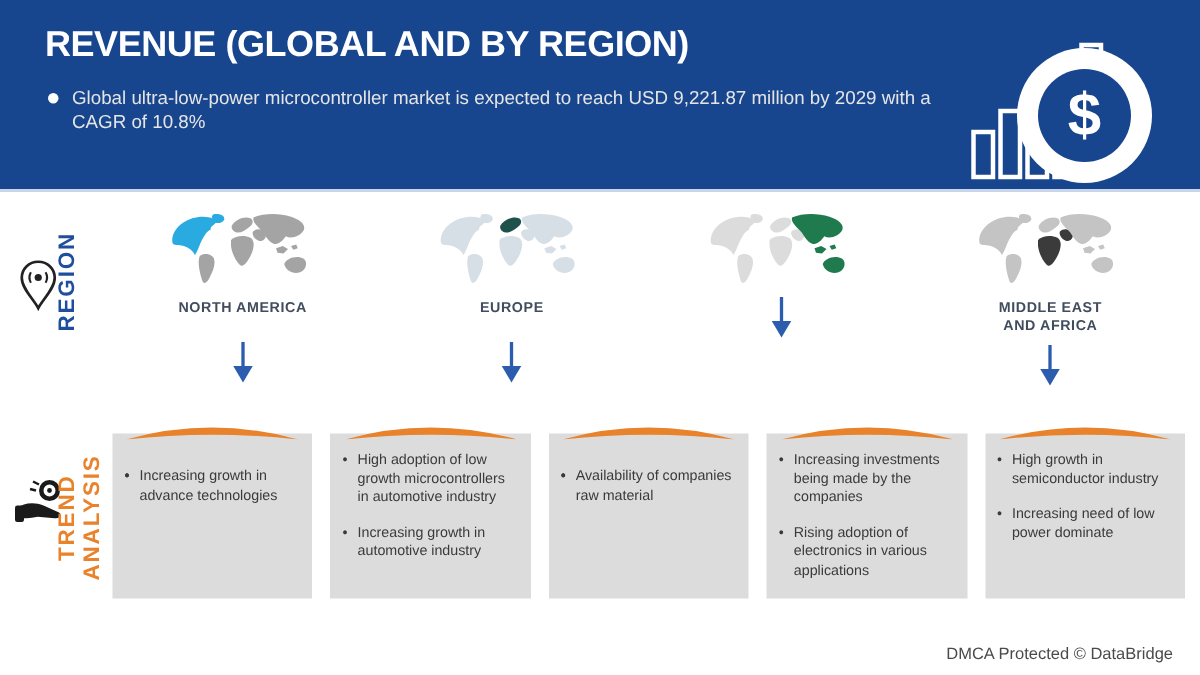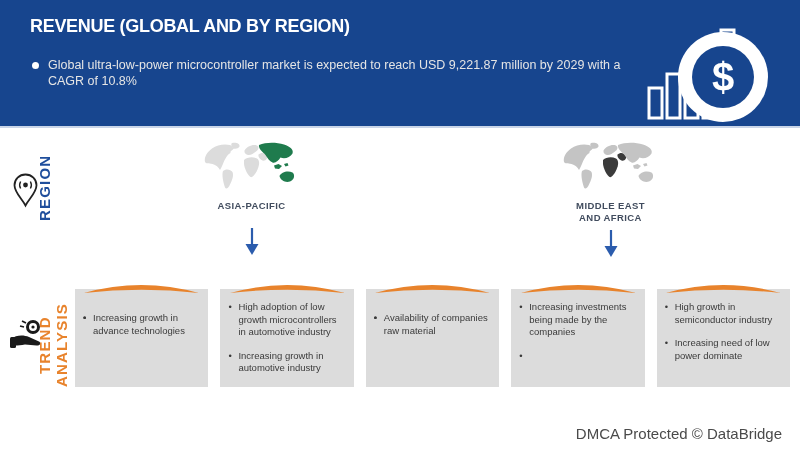--- a/index.html
+++ b/index.html
@@ -9,21 +9,21 @@
     overflow:hidden; margin:0 auto;
   }
 
   
   .header {
     position:absolute; left:0; top:0; width:800px; height:128px;
     background:#17458E; border-bottom:2px solid #C9D5E8;
   }
   .title {
     position:absolute; left:30px; top:16px; color:#ffffff;
-    font-size:18px; font-weight:800; letter-spacing:-0.3px; white-space:nowrap;
+    font-size:24px; font-weight:800; letter-spacing:-0.3px; white-space:nowrap;
   }
   .header-bullets {
     position:absolute; left:32px; top:58px; width:612px; list-style:none;
     color:#e5e5e5; font-size:12.5px; line-height:15.5px;
   }
   .header-bullets li { position:relative; padding-left:16px; margin-bottom:2px; }
   .header-bullets li .dot {
     position:absolute; left:0; top:4px; width:7px; height:7px;
     border-radius:50%; background:#ffffff;
   }
@@ -77,21 +77,21 @@
   .trend-points { list-style:none; }
   .trend-points li {
     position:relative; padding-left:10px; margin-bottom:11px;
     font-size:9.5px; line-height:1.32; color:#3A3A3A; font-weight:500;
   }
   .trend-points li:last-child { margin-bottom:0; }
   .trend-points li .tdot { position:absolute; left:0; top:0; font-size:9.5px; color:#3A3A3A; }
 
   
   .footer-note {
-    position:absolute; right:18px; bottom:8px; font-size:15px; color:#4A4A4A;
+    position:absolute; right:18px; bottom:8px; font-size:11px; color:#4A4A4A;
   }
 </style>
 </head>
 <body>
 
 <div class="canvas">
 
   <div class="header">
     <div class="title">REVENUE (GLOBAL AND BY REGION)</div>
     <ul class="header-bullets">
@@ -117,31 +117,66 @@
     <path d="M13.5,2.5 C19.8,2.5 24.5,7.3 24.5,13.2 C24.5,20.5 16.5,27.5 13.5,33.5 C10.5,27.5 2.5,20.5 2.5,13.2 C2.5,7.3 7.2,2.5 13.5,2.5 Z" fill="none" stroke="#222222" stroke-width="1.8"></path>
     <circle cx="13.5" cy="13" r="2.4" fill="#222222"></circle>
     <path d="M8.6,9.5 C7.4,11.6 7.4,14.4 8.6,16.5" fill="none" stroke="#222222" stroke-width="1.4"></path>
     <path d="M18.4,9.5 C19.6,11.6 19.6,14.4 18.4,16.5" fill="none" stroke="#222222" stroke-width="1.4"></path>
   </svg>
   <div class="vlabel region">REGION</div>
 
   <div class="region-row">
     <div class="region-col">
       <svg class="map" viewBox="0 0 200 100">
+          <path d="M6,40 C4,30 10,20 20,13 C30,6 44,3 56,6 C62,8 60,12 64,12 C62,17 56,17 57,22 C52,24 50,28 47,33 C43,39 41,48 36,56 C33,50 28,46 21,44 C13,42 8,44 6,40 Z" fill="#29ABE2"></path>
+          <path d="M60,2 C68,0 76,3 75,9 C72,14 64,15 60,11 C58,7 58,4 60,2 Z" fill="#29ABE2"></path>
+          <path d="M42,58 C47,53 57,54 61,60 C64,68 60,77 56,85 C53,92 48,96 46,91 C43,82 39,67 42,58 Z" fill="#A4A4A4"></path>
+          <path d="M85,17 C90,9 101,4 110,7 C115,10 113,16 108,19 C103,23 97,27 92,26 C88,25 84,22 85,17 Z" fill="#A4A4A4"></path>
+          <path d="M84,36 C90,30 102,29 110,33 C116,37 115,46 111,55 C107,64 101,72 97,70 C91,66 85,53 84,44 C84,41 84,38 84,36 Z" fill="#A4A4A4"></path>
+          <path d="M113,25 C118,20 126,21 130,27 C132,33 127,39 121,37 C116,35 112,30 113,25 Z" fill="#A4A4A4"></path>
+          <path d="M114,6 C128,0 148,0 164,5 C176,9 184,15 181,23 C176,31 165,35 157,31 C153,37 147,43 141,41 C135,39 131,32 127,26 C122,20 112,13 114,6 Z" fill="#A4A4A4"></path>
+          <path d="M144,47 L153,44 L160,48 L154,54 L146,53 Z M164,44 L171,42 L173,47 L167,49 Z" fill="#A4A4A4"></path>
+          <path d="M155,68 C158,60 172,56 181,61 C187,66 184,76 176,79 C167,82 157,77 155,68 Z" fill="#A4A4A4"></path>
+        </svg>
+      <div class="map-label">NORTH AMERICA</div>
+      <svg class="down-arrow" width="16" height="28" viewBox="0 0 16 28">
+          <line x1="8" y1="0" x2="8" y2="17" stroke="#2B5CAD" stroke-width="2.2"></line>
+          <polygon points="1.5,16 14.5,16 8,27" fill="#2B5CAD"></polygon>
+        </svg>
+    </div>
+    <div class="region-col">
+      <svg class="map" viewBox="0 0 200 100">
+          <path d="M6,40 C4,30 10,20 20,13 C30,6 44,3 56,6 C62,8 60,12 64,12 C62,17 56,17 57,22 C52,24 50,28 47,33 C43,39 41,48 36,56 C33,50 28,46 21,44 C13,42 8,44 6,40 Z" fill="#D6DEE6"></path>
+          <path d="M60,2 C68,0 76,3 75,9 C72,14 64,15 60,11 C58,7 58,4 60,2 Z" fill="#D6DEE6"></path>
+          <path d="M42,58 C47,53 57,54 61,60 C64,68 60,77 56,85 C53,92 48,96 46,91 C43,82 39,67 42,58 Z" fill="#D6DEE6"></path>
+          <path d="M85,17 C90,9 101,4 110,7 C115,10 113,16 108,19 C103,23 97,27 92,26 C88,25 84,22 85,17 Z" fill="#1E524B"></path>
+          <path d="M84,36 C90,30 102,29 110,33 C116,37 115,46 111,55 C107,64 101,72 97,70 C91,66 85,53 84,44 C84,41 84,38 84,36 Z" fill="#D6DEE6"></path>
+          <path d="M113,25 C118,20 126,21 130,27 C132,33 127,39 121,37 C116,35 112,30 113,25 Z" fill="#D6DEE6"></path>
+          <path d="M114,6 C128,0 148,0 164,5 C176,9 184,15 181,23 C176,31 165,35 157,31 C153,37 147,43 141,41 C135,39 131,32 127,26 C122,20 112,13 114,6 Z" fill="#D6DEE6"></path>
+          <path d="M144,47 L153,44 L160,48 L154,54 L146,53 Z M164,44 L171,42 L173,47 L167,49 Z" fill="#D6DEE6"></path>
+          <path d="M155,68 C158,60 172,56 181,61 C187,66 184,76 176,79 C167,82 157,77 155,68 Z" fill="#D6DEE6"></path>
+        </svg>
+      <div class="map-label">EUROPE</div>
+      <svg class="down-arrow" width="16" height="28" viewBox="0 0 16 28">
+          <line x1="8" y1="0" x2="8" y2="17" stroke="#2B5CAD" stroke-width="2.2"></line>
+          <polygon points="1.5,16 14.5,16 8,27" fill="#2B5CAD"></polygon>
+        </svg>
+    </div>
+    <div class="region-col">
+      <svg class="map" viewBox="0 0 200 100">
           <path d="M6,40 C4,30 10,20 20,13 C30,6 44,3 56,6 C62,8 60,12 64,12 C62,17 56,17 57,22 C52,24 50,28 47,33 C43,39 41,48 36,56 C33,50 28,46 21,44 C13,42 8,44 6,40 Z" fill="#DCDCDC"></path>
           <path d="M60,2 C68,0 76,3 75,9 C72,14 64,15 60,11 C58,7 58,4 60,2 Z" fill="#DCDCDC"></path>
           <path d="M42,58 C47,53 57,54 61,60 C64,68 60,77 56,85 C53,92 48,96 46,91 C43,82 39,67 42,58 Z" fill="#DCDCDC"></path>
           <path d="M85,17 C90,9 101,4 110,7 C115,10 113,16 108,19 C103,23 97,27 92,26 C88,25 84,22 85,17 Z" fill="#DCDCDC"></path>
           <path d="M84,36 C90,30 102,29 110,33 C116,37 115,46 111,55 C107,64 101,72 97,70 C91,66 85,53 84,44 C84,41 84,38 84,36 Z" fill="#DCDCDC"></path>
           <path d="M113,25 C118,20 126,21 130,27 C132,33 127,39 121,37 C116,35 112,30 113,25 Z" fill="#DCDCDC"></path>
           <path d="M114,6 C128,0 148,0 164,5 C176,9 184,15 181,23 C176,31 165,35 157,31 C153,37 147,43 141,41 C135,39 131,32 127,26 C122,20 112,13 114,6 Z" fill="#1F7B4D"></path>
           <path d="M144,47 L153,44 L160,48 L154,54 L146,53 Z M164,44 L171,42 L173,47 L167,49 Z" fill="#1F7B4D"></path>
           <path d="M155,68 C158,60 172,56 181,61 C187,66 184,76 176,79 C167,82 157,77 155,68 Z" fill="#1F7B4D"></path>
         </svg>
-      <div class="map-label">ASIA-PACIFIC</div>
       <svg class="down-arrow" width="16" height="28" viewBox="0 0 16 28">
           <line x1="8" y1="0" x2="8" y2="17" stroke="#2B5CAD" stroke-width="2.2"></line>
           <polygon points="1.5,16 14.5,16 8,27" fill="#2B5CAD"></polygon>
         </svg>
     </div>
     <div class="region-col">
       <svg class="map" viewBox="0 0 200 100">
           <path d="M6,40 C4,30 10,20 20,13 C30,6 44,3 56,6 C62,8 60,12 64,12 C62,17 56,17 57,22 C52,24 50,28 47,33 C43,39 41,48 36,56 C33,50 28,46 21,44 C13,42 8,44 6,40 Z" fill="#C4C4C4"></path>
           <path d="M60,2 C68,0 76,3 75,9 C72,14 64,15 60,11 C58,7 58,4 60,2 Z" fill="#C4C4C4"></path>
           <path d="M42,58 C47,53 57,54 61,60 C64,68 60,77 56,85 C53,92 48,96 46,91 C43,82 39,67 42,58 Z" fill="#C4C4C4"></path>
@@ -197,21 +232,21 @@
         <li><span class="tdot">•</span></li>
         <li><span class="tdot">•</span><span>Availability of companies raw material</span></li>
       </ul>
     </div>
     <div class="trend-box">
       <svg class="arc" viewBox="0 0 130 9" preserveAspectRatio="none">
           <path d="M0,9 Q65,-7 130,9 Q65,2.5 0,9 Z" fill="#E8832C"></path>
         </svg>
       <ul class="trend-points">
         <li><span class="tdot">•</span><span>Increasing investments being made by the companies</span></li>
-        <li><span class="tdot">•</span></li>
+        <li><span class="tdot">•</span><span>Rising adoption of electronics in various applications</span></li>
       </ul>
     </div>
     <div class="trend-box">
       <svg class="arc" viewBox="0 0 130 9" preserveAspectRatio="none">
           <path d="M0,9 Q65,-7 130,9 Q65,2.5 0,9 Z" fill="#E8832C"></path>
         </svg>
       <ul class="trend-points">
         <li><span class="tdot">•</span><span>High growth in semiconductor industry</span></li>
         <li><span class="tdot">•</span><span>Increasing need of low power dominate</span></li>
       </ul>

